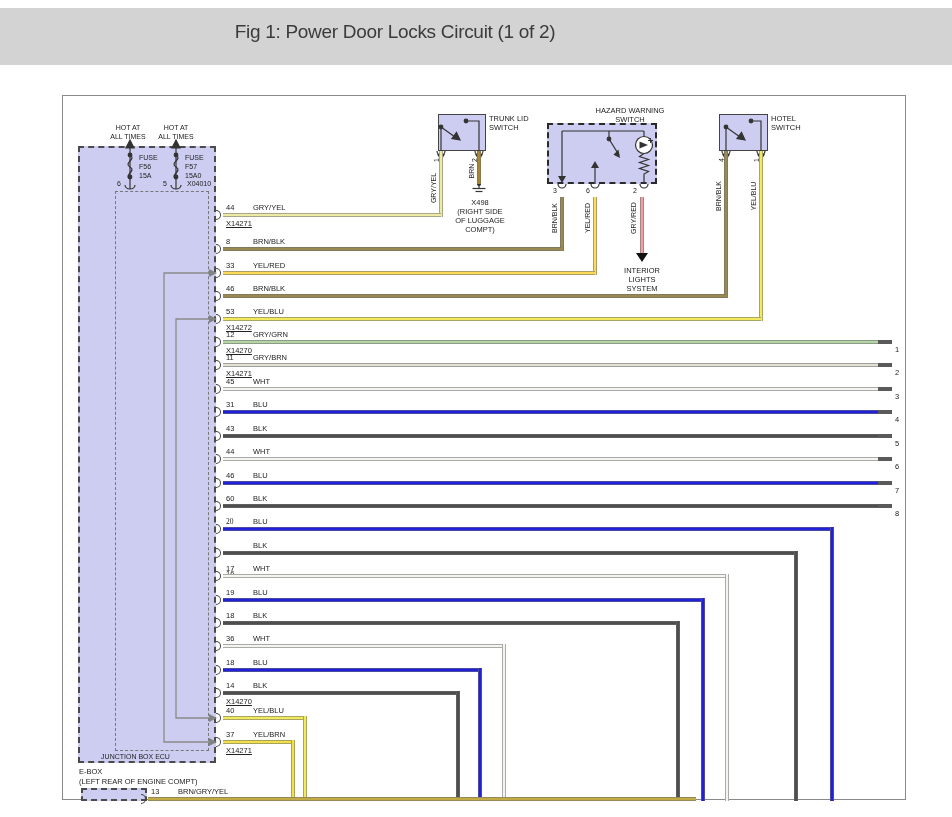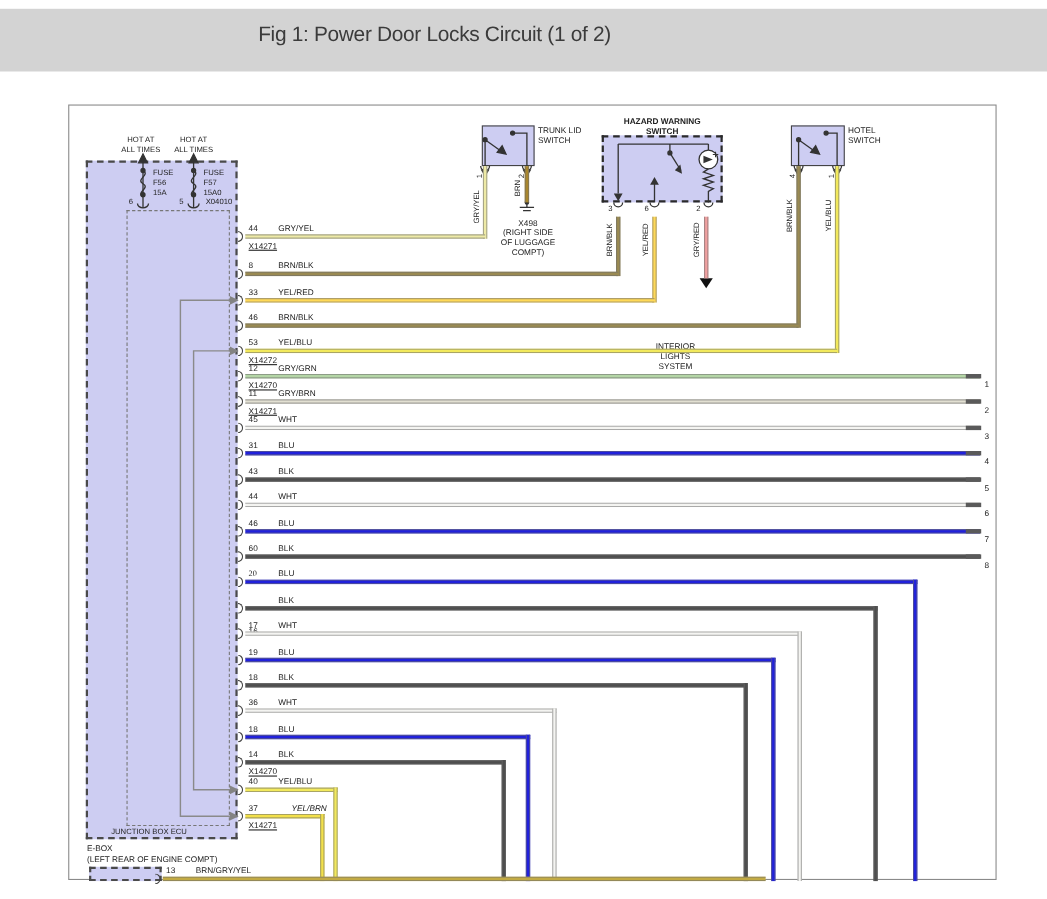--- a/index.html
+++ b/index.html
@@ -161,31 +161,31 @@
     <div class="vlabel" style="left:407px;top:59px;width:10px;">2</div>
     <div class="vlabel" style="left:349px;top:87px;width:44px;">GRY/YEL</div>
     <div class="vlabel" style="left:394px;top:70px;width:30px;">BRN</div>
     <div class="lbl ctr" style="left:381px;top:102px;width:72px;">
       <div class="und">X498</div>
       <div>(RIGHT SIDE</div>
       <div>OF LUGGAGE</div>
       <div>COMPT)</div>
     </div>
 
-    <div class="lbl ctr" style="left:474px;top:10px;width:130px;font-weight:bold;">
+    <div class="lbl ctr" style="left:502px;top:10px;width:130px;">
       <div>HAZARD WARNING</div>
         <div>SWITCH</div>
     </div>
     <div class="lbl sm" style="left:490px;top:90px;">3</div>
     <div class="lbl sm" style="left:523px;top:90px;">6</div>
     <div class="lbl sm" style="left:570px;top:90px;">2</div>
     <div class="vlabel" style="left:470px;top:117px;width:44px;">BRN/BLK</div>
     <div class="vlabel" style="left:503px;top:117px;width:44px;">YEL/RED</div>
     <div class="vlabel" style="left:549px;top:117px;width:44px;">GRY/RED</div>
-    <div class="lbl ctr" style="left:513px;top:170px;width:76px;margin-top:44px;">
+    <div class="lbl ctr" style="left:541px;top:170px;width:76px;">
       <div>INTERIOR</div>
       <div>LIGHTS</div>
       <div>SYSTEM</div>
     </div>
 
     <div class="lbl" style="left:708px;top:18px;">
       <div>HOTEL</div>
         <div>SWITCH</div>
     </div>
     <div class="vlabel" style="left:654px;top:59px;width:10px;">4</div>
@@ -320,21 +320,21 @@
         <div class="lbl conn" style="left: 163px; top: 601px;">X14270</div>
         <div class="rarrow" style="left: 146px; top: 618px;"></div>
         <div class="bracket" style="left: 153px; top: 617px;"></div>
         <div class="lbl" style="left: 163px; top: 610px;">40</div>
         <div class="lbl" style="left: 190px; top: 610px;">YEL/BLU</div>
         <div class="wire" style="left: 160px; top: 620px; width: 84px; background: rgb(242, 233, 92);"></div>
         <div class="wirev" style="left: 240px; top: 620px; height: 85px; background: rgb(242, 233, 92);"></div>
         <div class="rarrow" style="left: 146px; top: 642px;"></div>
         <div class="bracket" style="left: 153px; top: 641px;"></div>
         <div class="lbl" style="left: 163px; top: 634px;">37</div>
-        <div class="lbl" style="left: 202px; top: 634px; font-style: italic;">YEL/BRN</div>
+        <div class="lbl" style="left: 190px; top: 634px;">YEL/BRN</div>
         <div class="wire" style="left: 160px; top: 644px; width: 72px; background: rgb(242, 224, 74);"></div>
         <div class="wirev" style="left: 228px; top: 644px; height: 61px; background: rgb(242, 224, 74);"></div>
         <div class="lbl conn" style="left: 163px; top: 650px;">X14271</div>
         <div class="bracket" style="left: 78px; top: 698px;"></div>
         <div class="lbl" style="left: 88px; top: 691px;">13</div>
         <div class="lbl" style="left: 115px; top: 691px;">BRN/GRY/YEL</div>
         <div class="wire" style="left: 85px; top: 701px; width: 548px; background: rgb(194, 170, 68);"></div>
       </div>
   </div>
 </div>

